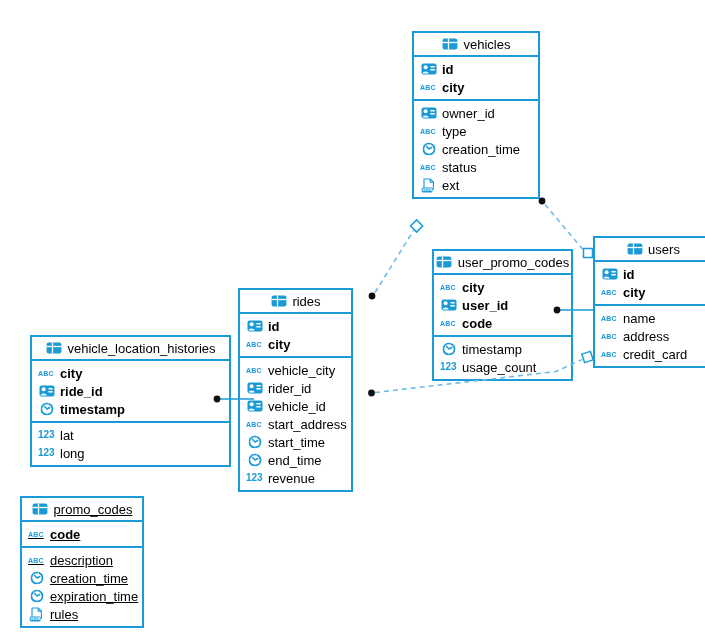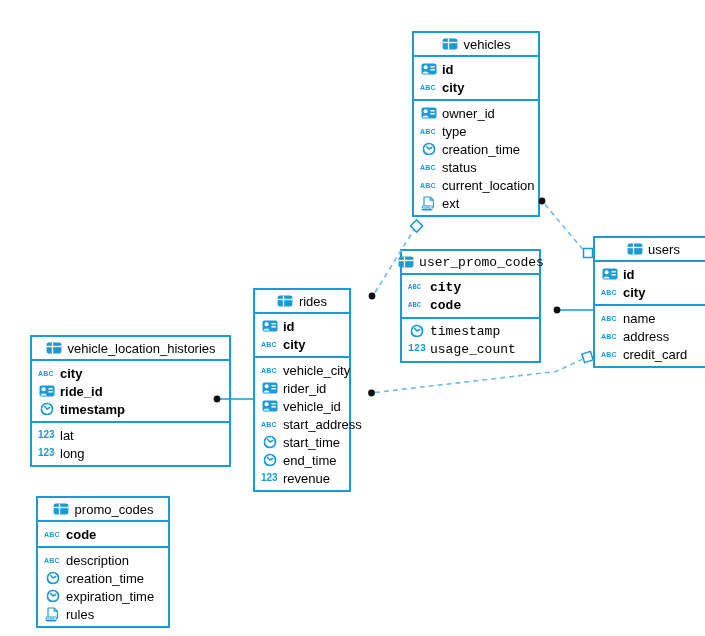--- a/index.html
+++ b/index.html
@@ -125,47 +125,51 @@
               <use href="#sym-clock"></use>
             </svg>
           </span>
         <span class="fname">creation_time</span>
       </div>
       <div class="erow">
         <span class="ic abc">ABC</span>
         <span class="fname">status</span>
       </div>
       <div class="erow">
-        <span class="ic abc">ABC</span>
-        <span class="fname">current_location</span>
-      </div>
-      <div class="erow">
         <span class="ic">
             <svg width="15" height="15" viewBox="0 0 16 16">
               <use href="#sym-json"></use>
             </svg>
           </span>
         <span class="fname">ext</span>
       </div>
     </div>
   </div>
 
-  <div class="etable" style="left:400px;top:249px;width:141px;font-family:Liberation Mono, monospace;">
+  <div class="etable" style="left:432px;top:249px;width:141px;">
     <div class="ehead">
       <span class="ic">
           <svg width="16" height="12" viewBox="0 0 16 12">
             <use href="#sym-table"></use>
           </svg>
         </span>
       <span>user_promo_codes</span>
     </div>
     <div class="esec pk">
       <div class="erow">
         <span class="ic abc">ABC</span>
         <span class="fname">city</span>
+      </div>
+      <div class="erow">
+        <span class="ic">
+            <svg width="16" height="12" viewBox="0 0 16 12">
+              <use href="#sym-id"></use>
+            </svg>
+          </span>
+        <span class="fname">user_id</span>
       </div>
       <div class="erow">
         <span class="ic abc">ABC</span>
         <span class="fname">code</span>
       </div>
     </div>
     <div class="esec">
       <div class="erow">
         <span class="ic">
             <svg width="14" height="14" viewBox="0 0 14 14">
@@ -213,21 +217,21 @@
         <span class="ic abc">ABC</span>
         <span class="fname">address</span>
       </div>
       <div class="erow">
         <span class="ic abc">ABC</span>
         <span class="fname">credit_card</span>
       </div>
     </div>
   </div>
 
-  <div class="etable" style="left:253px;top:288px;width:98px;">
+  <div class="etable" style="left:238px;top:288px;width:115px;">
     <div class="ehead">
       <span class="ic">
           <svg width="16" height="12" viewBox="0 0 16 12">
             <use href="#sym-table"></use>
           </svg>
         </span>
       <span>rides</span>
     </div>
     <div class="esec pk">
       <div class="erow">
@@ -327,21 +331,21 @@
         <span class="ic num">123</span>
         <span class="fname">lat</span>
       </div>
       <div class="erow">
         <span class="ic num">123</span>
         <span class="fname">long</span>
       </div>
     </div>
   </div>
 
-  <div class="etable" style="left:36px;top:496px;width:134px;">
+  <div class="etable" style="left:20px;top:496px;width:124px;text-decoration:underline;">
     <div class="ehead">
       <span class="ic">
           <svg width="16" height="12" viewBox="0 0 16 12">
             <use href="#sym-table"></use>
           </svg>
         </span>
       <span>promo_codes</span>
     </div>
     <div class="esec pk">
       <div class="erow">

